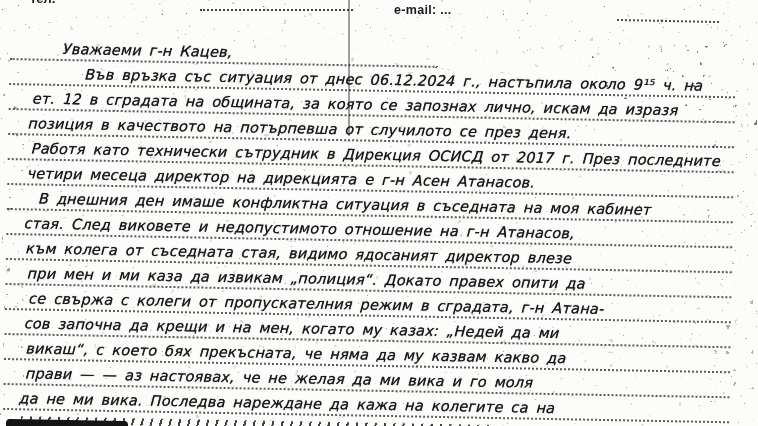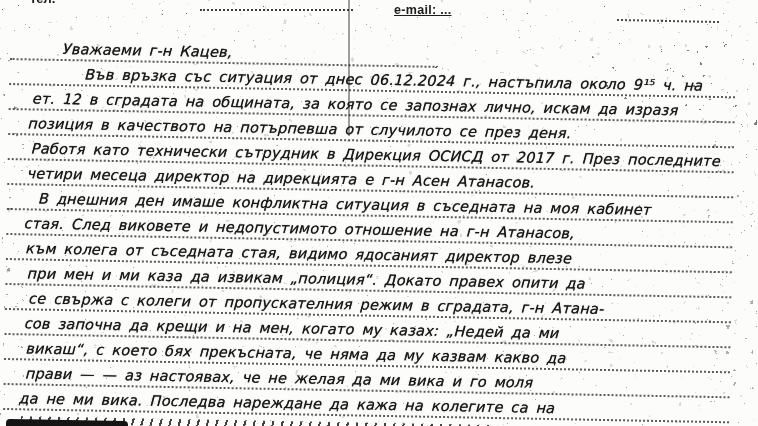--- a/index.html
+++ b/index.html
@@ -8,21 +8,21 @@
     background: #fcfcfa; font-family: "DejaVu Sans", sans-serif;
   }
   
   .fragment { position: absolute; left: 30px; top: 0; width: 46px; height: 6px; overflow: hidden; }
   .fragment span { display: block; margin-top: -9px; font: 700 13px "Liberation Sans", sans-serif; color: #161616; }
   .dots-a { position: absolute; left: 200px; top: 9px; width: 153px; height: 0;
             border-top: 2px dotted rgba(30,30,30,.85); }
   .dots-b { position: absolute; left: 617px; top: 20px; width: 102px; height: 0;
             border-top: 2px dotted rgba(30,30,30,.8); transform: rotate(1.2deg); }
   .email { position: absolute; left: 394px; top: 3px;
-           font: 700 12.5px "Liberation Sans", sans-serif; color: #1c1c1c; letter-spacing: .3px; text-decoration: underline; }
+           font: 700 12.5px "Liberation Sans", sans-serif; color: #1c1c1c; letter-spacing: .3px; }
   .crease { position: absolute; left: 348px; top: 0; width: 2px; height: 136px;
             background: rgba(45,45,45,.45); }
   
   .letter { position: absolute; left: 8px; top: 36px; width: 742px;
             transform: rotate(1.05deg); transform-origin: 0 0; }
   .hline { position: relative; height: 25px; }
   .hline::after { content: ""; position: absolute; left: 2px; right: 14px; bottom: 1px;
                   border-bottom: 2px dotted rgba(28,28,28,.72); }
   .hline.short::after { right: 42%; }
   .hw { display: inline-block; white-space: nowrap;

